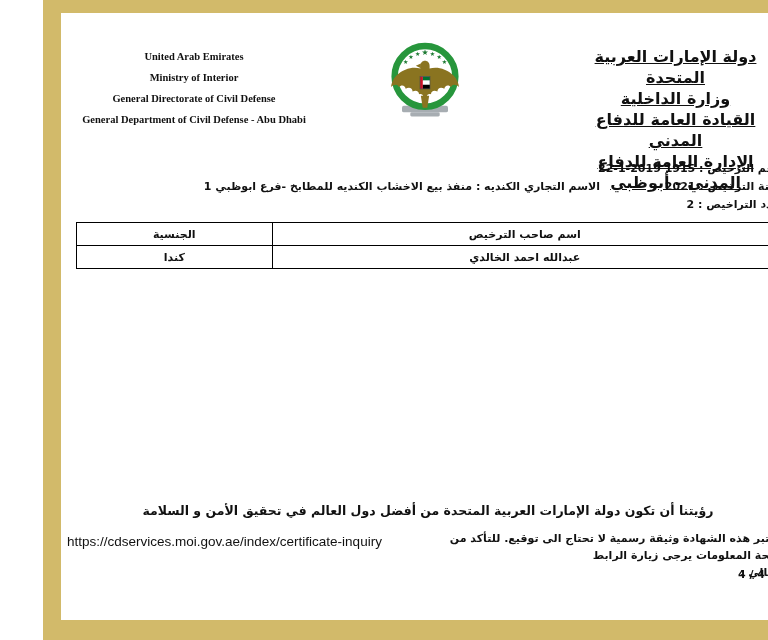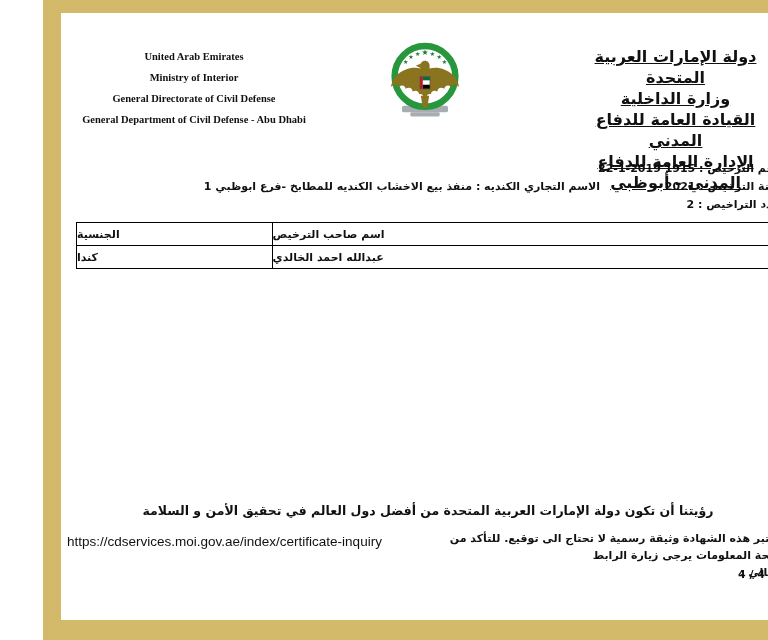--- a/index.html
+++ b/index.html
@@ -37,21 +37,21 @@
   .license-line-2 { position:relative; height:18px; }
   .year-pair   { position:absolute; right:0; white-space:nowrap; }
   .trade-pair  { position:absolute; right:180px; white-space:nowrap; }
   
   table.holders {
     position:absolute; top:209px; left:15px; width:702px;
     border-collapse:collapse; direction:rtl;
     font-size:11px; font-weight:bold; color:#111;
   }
   table.holders th, table.holders td {
-    border:1.5px solid #000; height:23px; text-align:left; vertical-align:middle;
+    border:1.5px solid #000; height:23px; text-align:center; vertical-align:middle;
   }
   
   .vision {
     position:absolute; top:490px; left:0; width:100%; text-align:center;
     direction:rtl; font-size:12.5px; font-weight:bold; color:#111;
     text-underline-offset:3px;
   }
   .disclaimer {
     position:absolute; top:517px; right:15px; width:350px;
     direction:rtl; text-align:right; font-size:11px; font-weight:bold;

